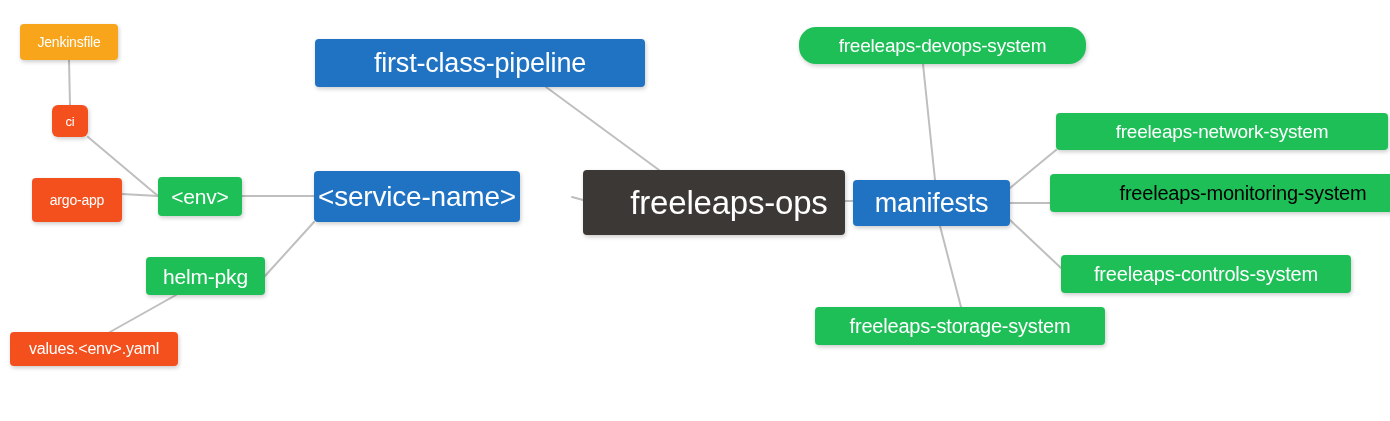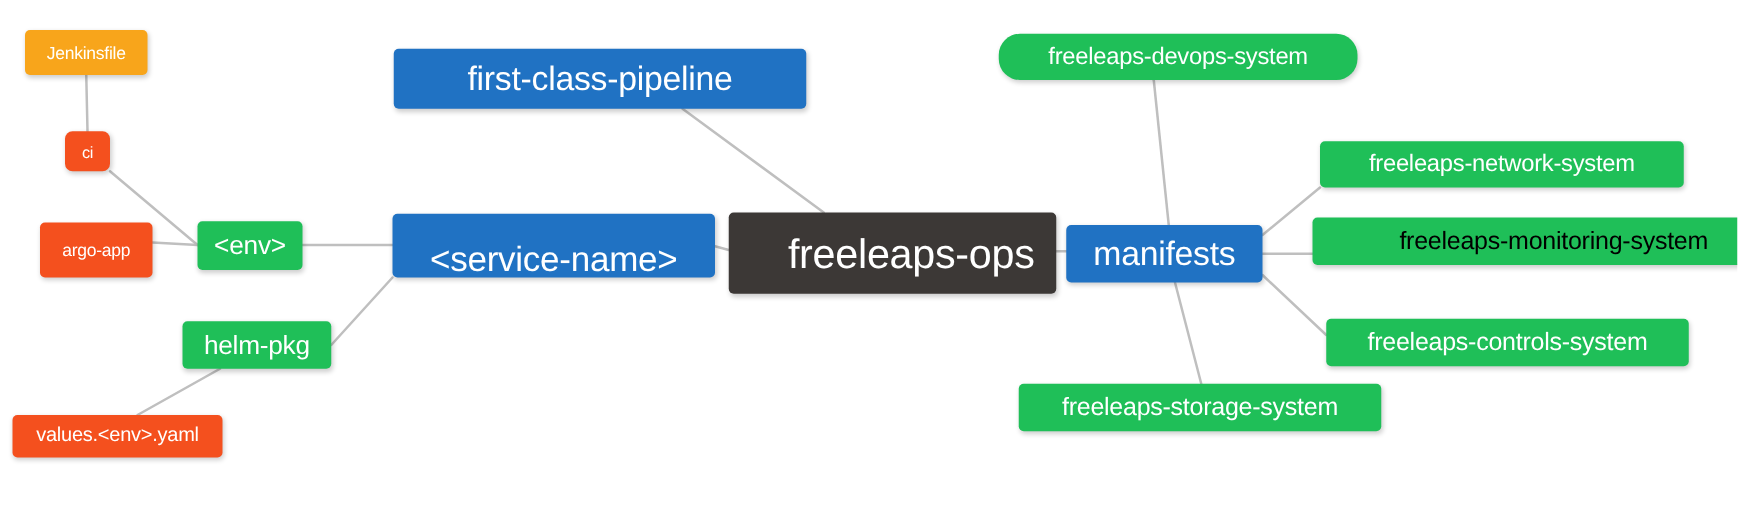--- a/index.html
+++ b/index.html
@@ -80,33 +80,33 @@
       </div>
       <div class="node" style="left: 146px; top: 257px; width: 119px; height: 38px; background: rgb(31, 191, 88); color: rgb(255, 255, 255); font-size: 21px;">
         <span>helm-pkg</span>
       </div>
       <div class="node" style="left: 10px; top: 332px; width: 168px; height: 34px; background: rgb(244, 80, 30); color: rgb(255, 255, 255); font-size: 16px;">
         <span>values.&lt;env&gt;.yaml</span>
       </div>
       <div class="node" style="left: 315px; top: 39px; width: 330px; height: 48px; background: rgb(32, 114, 195); color: rgb(255, 255, 255); font-size: 27px;">
         <span>first-class-pipeline</span>
       </div>
-      <div class="node" style="left: 314px; top: 171px; width: 258px; height: 51px; background: rgb(32, 114, 195); color: rgb(255, 255, 255); font-size: 28px; align-items: flex-end;">
+      <div class="node" style="left: 314px; top: 171px; width: 206px; height: 51px; background: rgb(32, 114, 195); color: rgb(255, 255, 255); font-size: 28px;">
         <span>&lt;service-name&gt;</span>
       </div>
       <div class="node" style="left: 583px; top: 170px; width: 262px; height: 65px; background: rgb(60, 56, 54); color: rgb(255, 255, 255); font-size: 33px; padding-left: 40px;">
         <span>freeleaps-ops</span>
       </div>
       <div class="node" style="left: 853px; top: 180px; width: 157px; height: 46px; background: rgb(32, 114, 195); color: rgb(255, 255, 255); font-size: 27px;">
         <span>manifests</span>
       </div>
       <div class="node" style="left: 799px; top: 27px; width: 287px; height: 37px; background: rgb(31, 191, 88); color: rgb(255, 255, 255); font-size: 19px; border-radius: 17px;">
         <span>freeleaps-devops-system</span>
       </div>
-      <div class="node" style="left: 1056px; top: 113px; width: 291px; height: 37px; background: rgb(31, 191, 88); color: rgb(255, 255, 255); font-size: 19px;">
+      <div class="node" style="left: 1056px; top: 113px; width: 332px; height: 37px; background: rgb(31, 191, 88); color: rgb(255, 255, 255); font-size: 19px;">
         <span>freeleaps-network-system</span>
       </div>
       <div class="node" style="left: 1050px; top: 174px; width: 386px; height: 38px; background: rgb(31, 191, 88); color: #000000; font-size: 20px;">
         <span>freeleaps-monitoring-system</span>
       </div>
       <div class="node" style="left: 1061px; top: 255px; width: 290px; height: 38px; background: rgb(31, 191, 88); color: rgb(255, 255, 255); font-size: 20px;">
         <span>freeleaps-controls-system</span>
       </div>
       <div class="node" style="left: 815px; top: 307px; width: 290px; height: 38px; background: rgb(31, 191, 88); color: rgb(255, 255, 255); font-size: 20px;">
         <span>freeleaps-storage-system</span>

